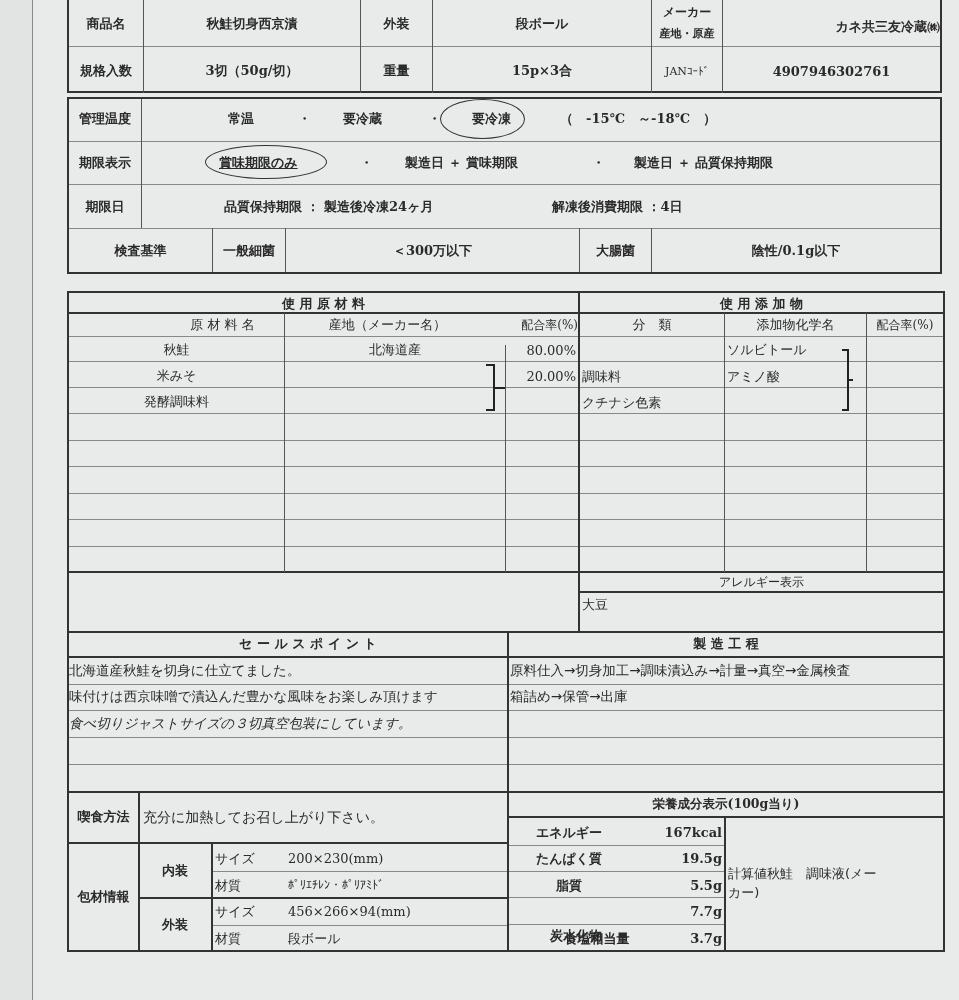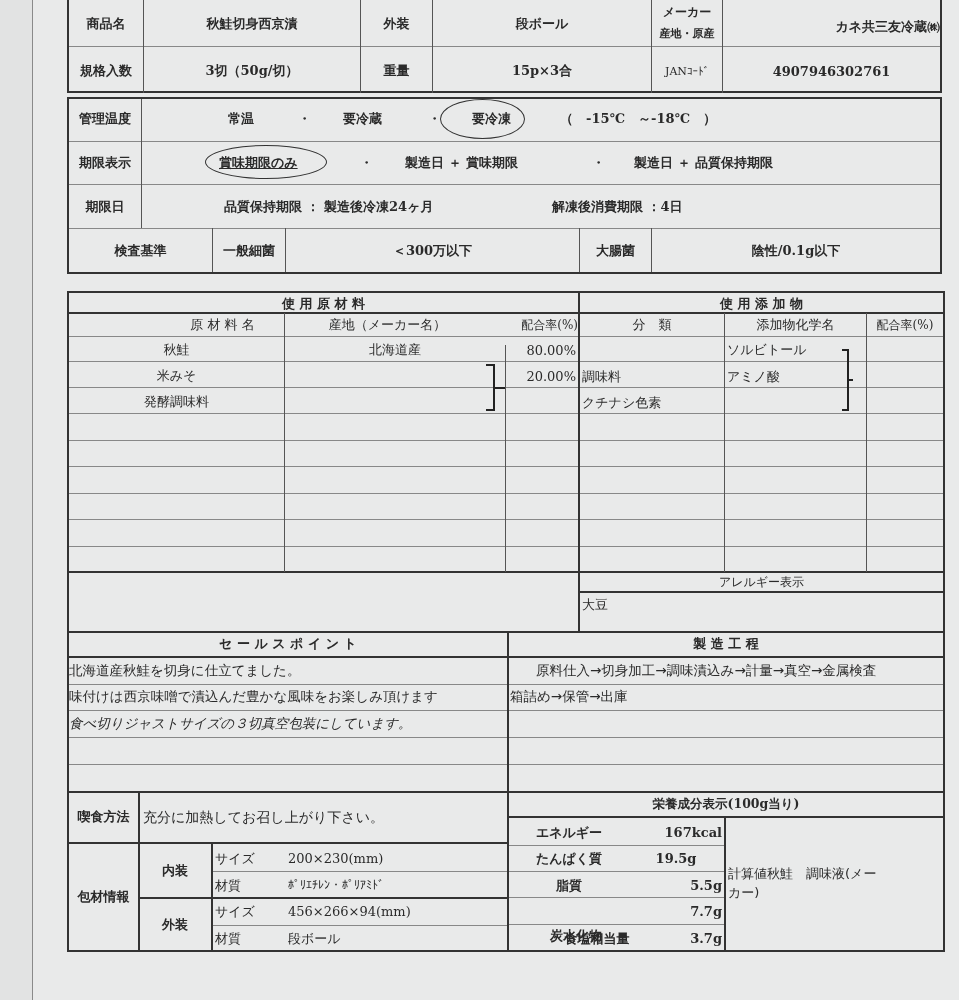--- a/index.html
+++ b/index.html
@@ -175,28 +175,28 @@
 <div class="t gothic" style="left:582px; top:598px;">大豆</div>
 
 <div class="abs box" style="left:67px; top:631px; width:878px; height:162px;"></div>
 <div class="hline dark" style="left:69px; top:656px; width:874px;"></div>
 <div class="hline" style="left:69px; top:684px; width:874px;"></div>
 <div class="hline" style="left:69px; top:710px; width:874px;"></div>
 <div class="hline" style="left:69px; top:737px; width:874px;"></div>
 <div class="hline" style="left:69px; top:764px; width:874px;"></div>
 <div class="vline dark" style="left:507px; top:633px; height:160px;"></div>
 
-<div class="t c bold" style="left:69px; top:637px; width:438px;">セ ー ル ス ポ イ ン ト</div>
+<div class="t c bold" style="left:69px; top:637px; width:438px;padding-left:20px;">セ ー ル ス ポ イ ン ト</div>
 <div class="t c bold" style="left:509px; top:637px; width:434px;">製 造 工 程</div>
 
 <div class="t gothic" style="left:69px; top:664px; font-size:13.5px;">北海道産秋鮭を切身に仕立てました。</div>
 <div class="t gothic" style="left:69px; top:690px; font-size:13.5px; width:440px; overflow:hidden;">味付けは西京味噌で漬込んだ豊かな風味をお楽しみ頂けます</div>
 <div class="t gothic" style="left:69px; top:717px; font-size:13.5px;font-style:italic;">食べ切りジャストサイズの３切真空包装にしています。</div>
 
-<div class="t gothic" style="left:510px; top:664px; font-size:13.5px;margin-left:26px;">原料仕入→切身加工→調味漬込み→計量→真空→金属検査</div>
+<div class="t gothic" style="left:510px; top:664px; font-size:13.5px;">原料仕入→切身加工→調味漬込み→計量→真空→金属検査</div>
 <div class="t gothic" style="left:510px; top:690px; font-size:13.5px;">箱詰め→保管→出庫</div>
 
 <div class="abs box" style="left:67px; top:791px; width:878px; height:161px;"></div>
 
 <div class="vline dark" style="left:507px; top:793px; height:159px;"></div>
 <div class="hline dark" style="left:69px; top:842px; width:438px;"></div>
 <div class="vline dark" style="left:138px; top:793px; height:159px;"></div>
 <div class="vline dark" style="left:211px; top:844px; height:108px;"></div>
 <div class="hline dark" style="left:211px; top:897px; width:296px;"></div>
 <div class="hline dark" style="left:139px; top:897px; width:72px;"></div>
@@ -224,21 +224,21 @@
 <div class="hline" style="left:509px; top:845px; width:215px;"></div>
 <div class="hline" style="left:509px; top:871px; width:215px;"></div>
 <div class="hline" style="left:509px; top:897px; width:215px;"></div>
 <div class="hline" style="left:509px; top:924px; width:215px;"></div>
 
 <div class="t c bold" style="left:509px; top:798px; width:434px; font-size:12.5px;">栄養成分表示(100g当り)</div>
 
 <div class="t c bold" style="left:509px; top:826px; width:120px;">エネルギー</div>
 <div class="t r bold" style="left:630px; top:826px; width:92px;">167kcal</div>
 <div class="t c bold" style="left:509px; top:852px; width:120px;">たんぱく質</div>
-<div class="t r bold" style="left:630px; top:852px; width:92px;text-align:center;">19.5g</div>
+<div class="t r bold" style="left:630px; top:852px; width:92px;">19.5g</div>
 <div class="t c bold" style="left:509px; top:879px; width:120px;">脂質</div>
 <div class="t r bold" style="left:630px; top:879px; width:92px;">5.5g</div>
 <div class="t c bold" style="left:516px; top:905px; width:120px;margin-top:24px;">炭水化物</div>
 <div class="t r bold" style="left:630px; top:905px; width:92px;">7.7g</div>
 <div class="t c bold" style="left:509px; top:932px; width:120px;padding-left:28px;">食塩相当量</div>
 <div class="t r bold" style="left:630px; top:932px; width:92px;">3.7g</div>
 
 <div class="t gothic" style="left:728px; top:867px;">計算値秋鮭　調味液(メー</div>
 <div class="t gothic" style="left:728px; top:886px;">カー)</div>
 

